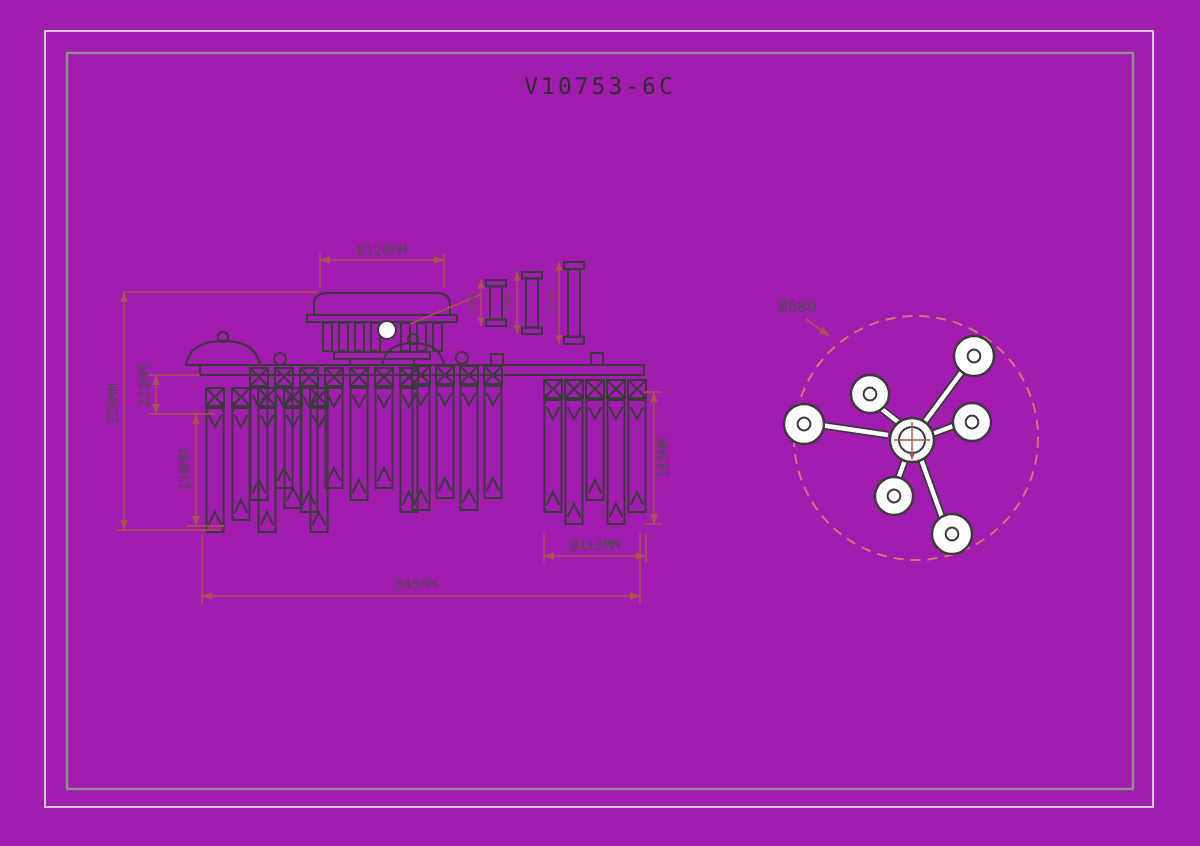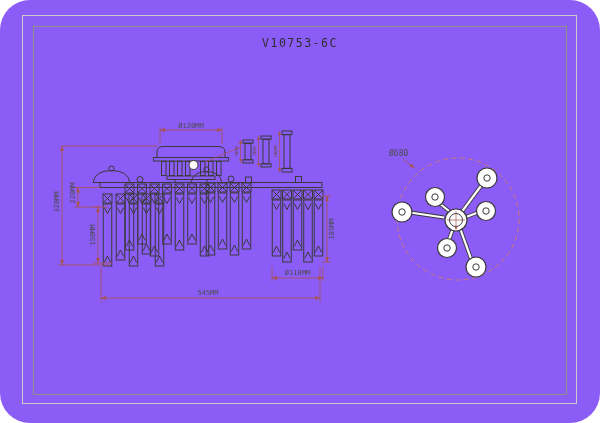--- a/index.html
+++ b/index.html
@@ -1,17 +1,17 @@
 <!DOCTYPE html>
 <html><head>
 <meta charset="utf-8">
 <style>
   html,body{margin:0;padding:0;background:#ffffff;}
-  #stage{position:relative;width:600px;height:423px;background:#8b5cf6;overflow:hidden;
-         font-family:"DejaVu Sans Mono",monospace;border-radius:30px;}
+  #stage{position:relative;width:600px;height:423px;background:#a21caf;overflow:hidden;
+         font-family:"DejaVu Sans Mono",monospace;}
   svg{position:absolute;left:0;top:0;}
   .ln{stroke:#3a3a3a;fill:none;stroke-width:1;}
   .lnf{stroke:#3a3a3a;fill:#ffffff;stroke-width:1.2;}
   .dim{stroke:#a8544e;fill:none;stroke-width:.8;}
   .dimthin{stroke:#a8544e;fill:none;stroke-width:.7;}
   .dash{stroke:#c97b74;fill:none;stroke-width:1;stroke-dasharray:5 3.5;}
   .armo{stroke:#3a3a3a;stroke-width:4;fill:none;}
   .armi{stroke:#ffffff;stroke-width:2.2;fill:none;}
   .dt{font:7px "DejaVu Sans Mono",monospace;fill:#4d4d4d;}
   .dt8{font:8px "DejaVu Sans Mono",monospace;fill:#4d4d4d;}

